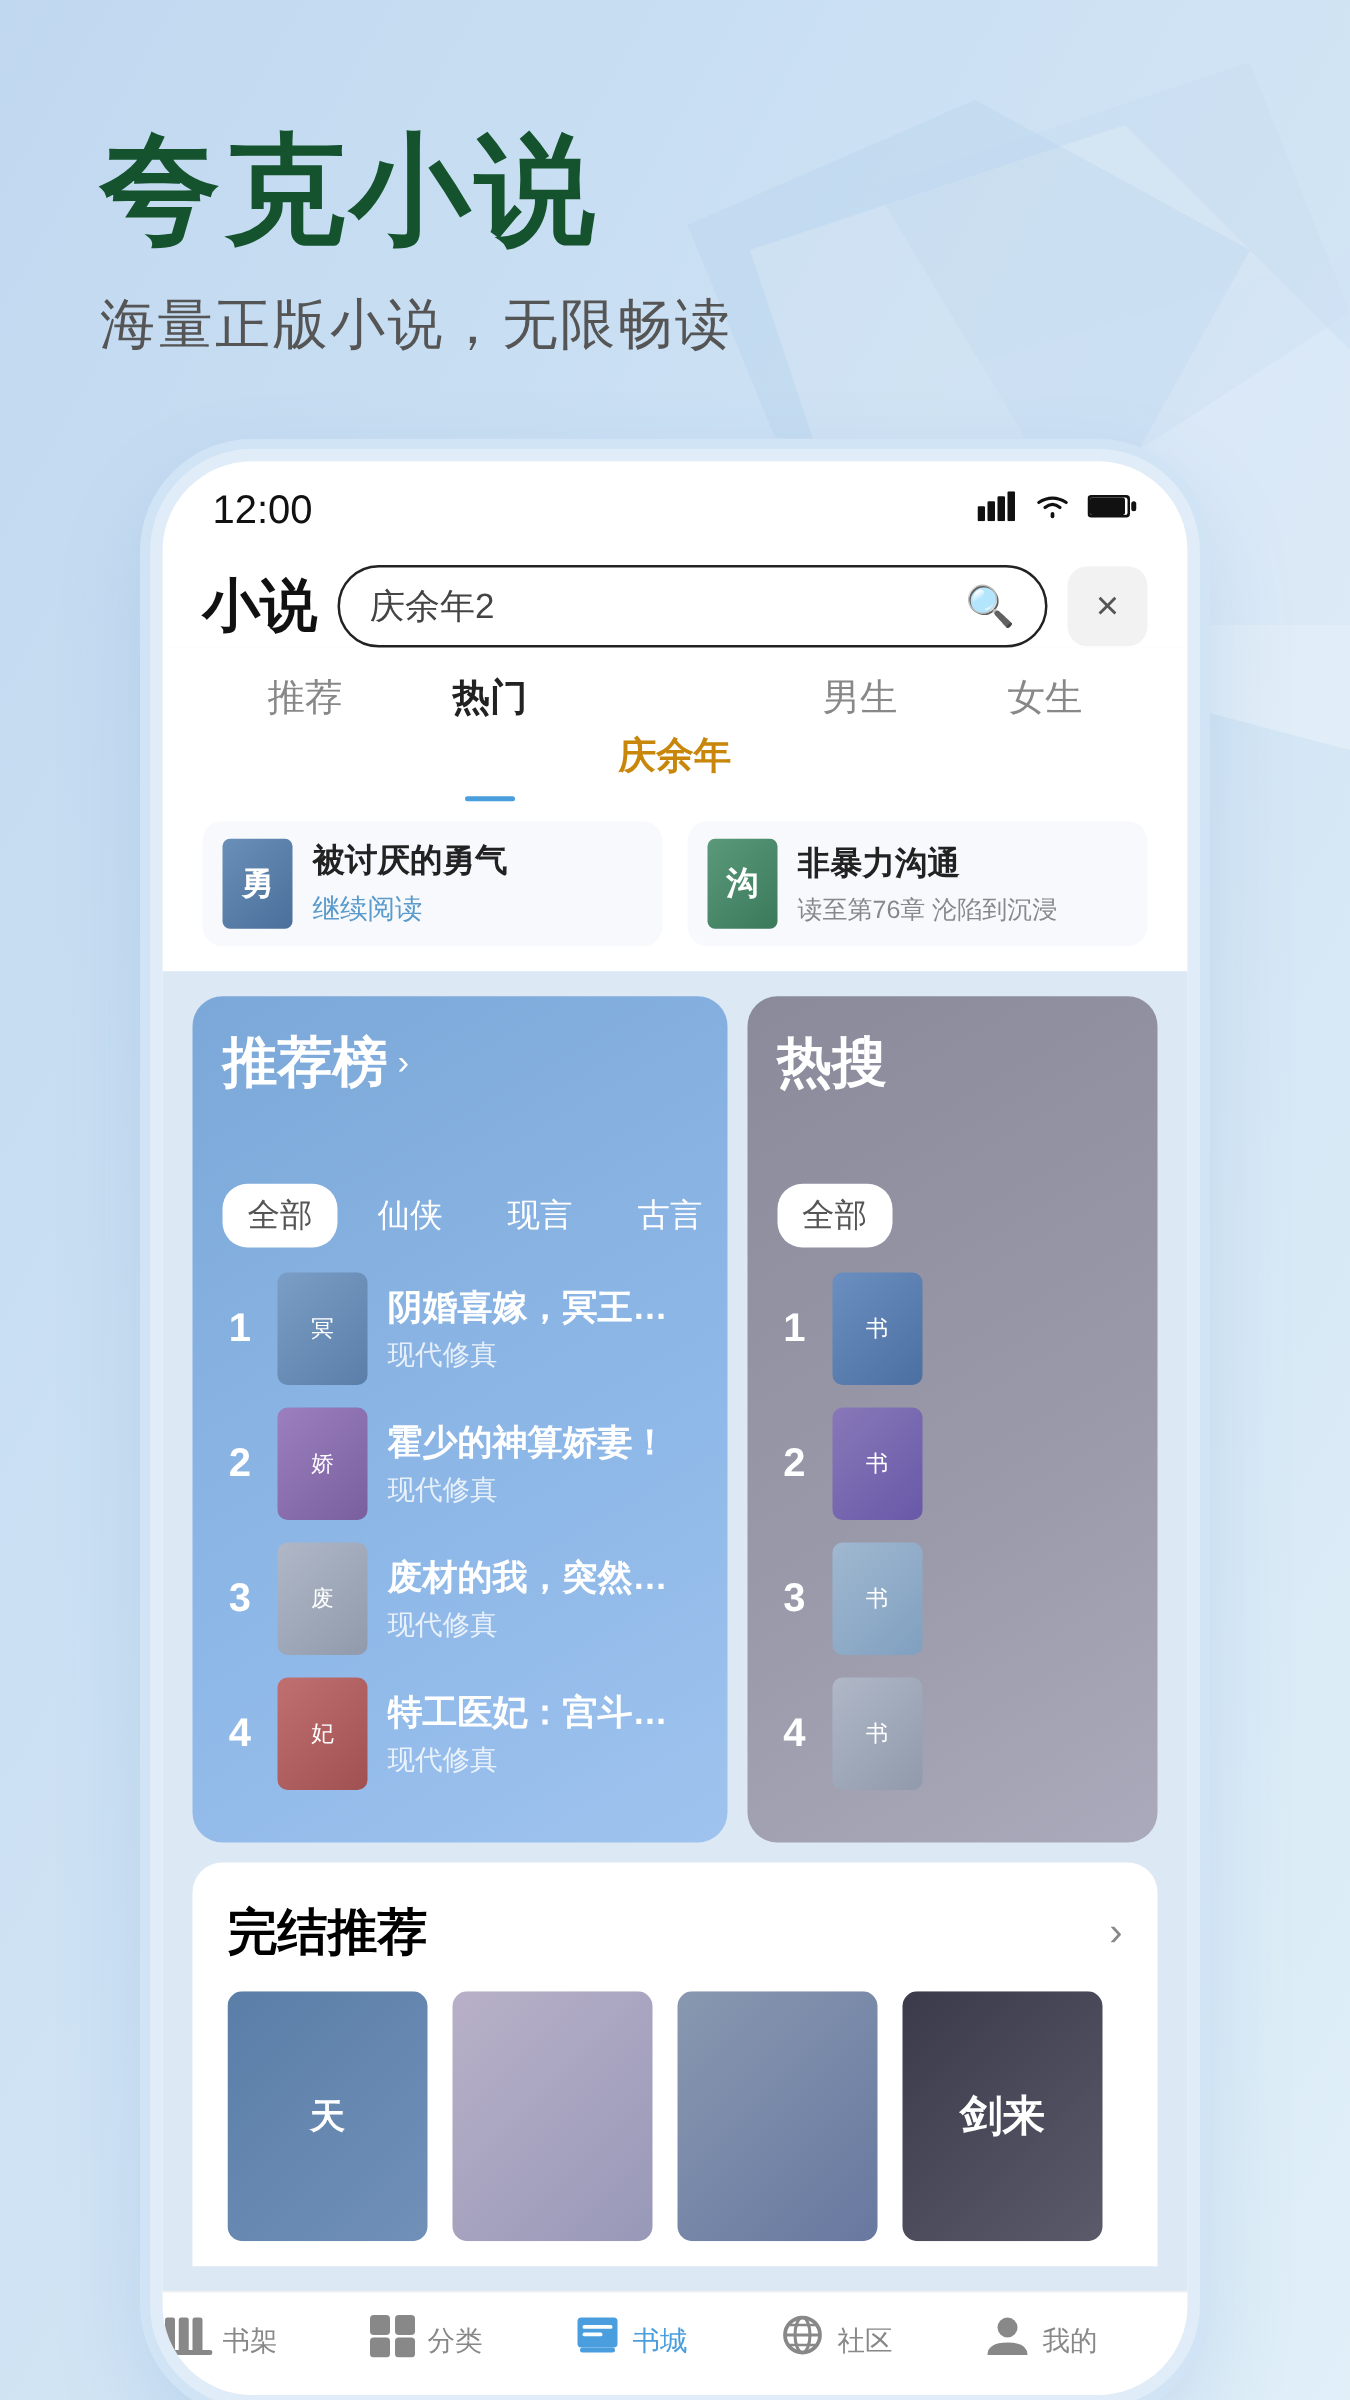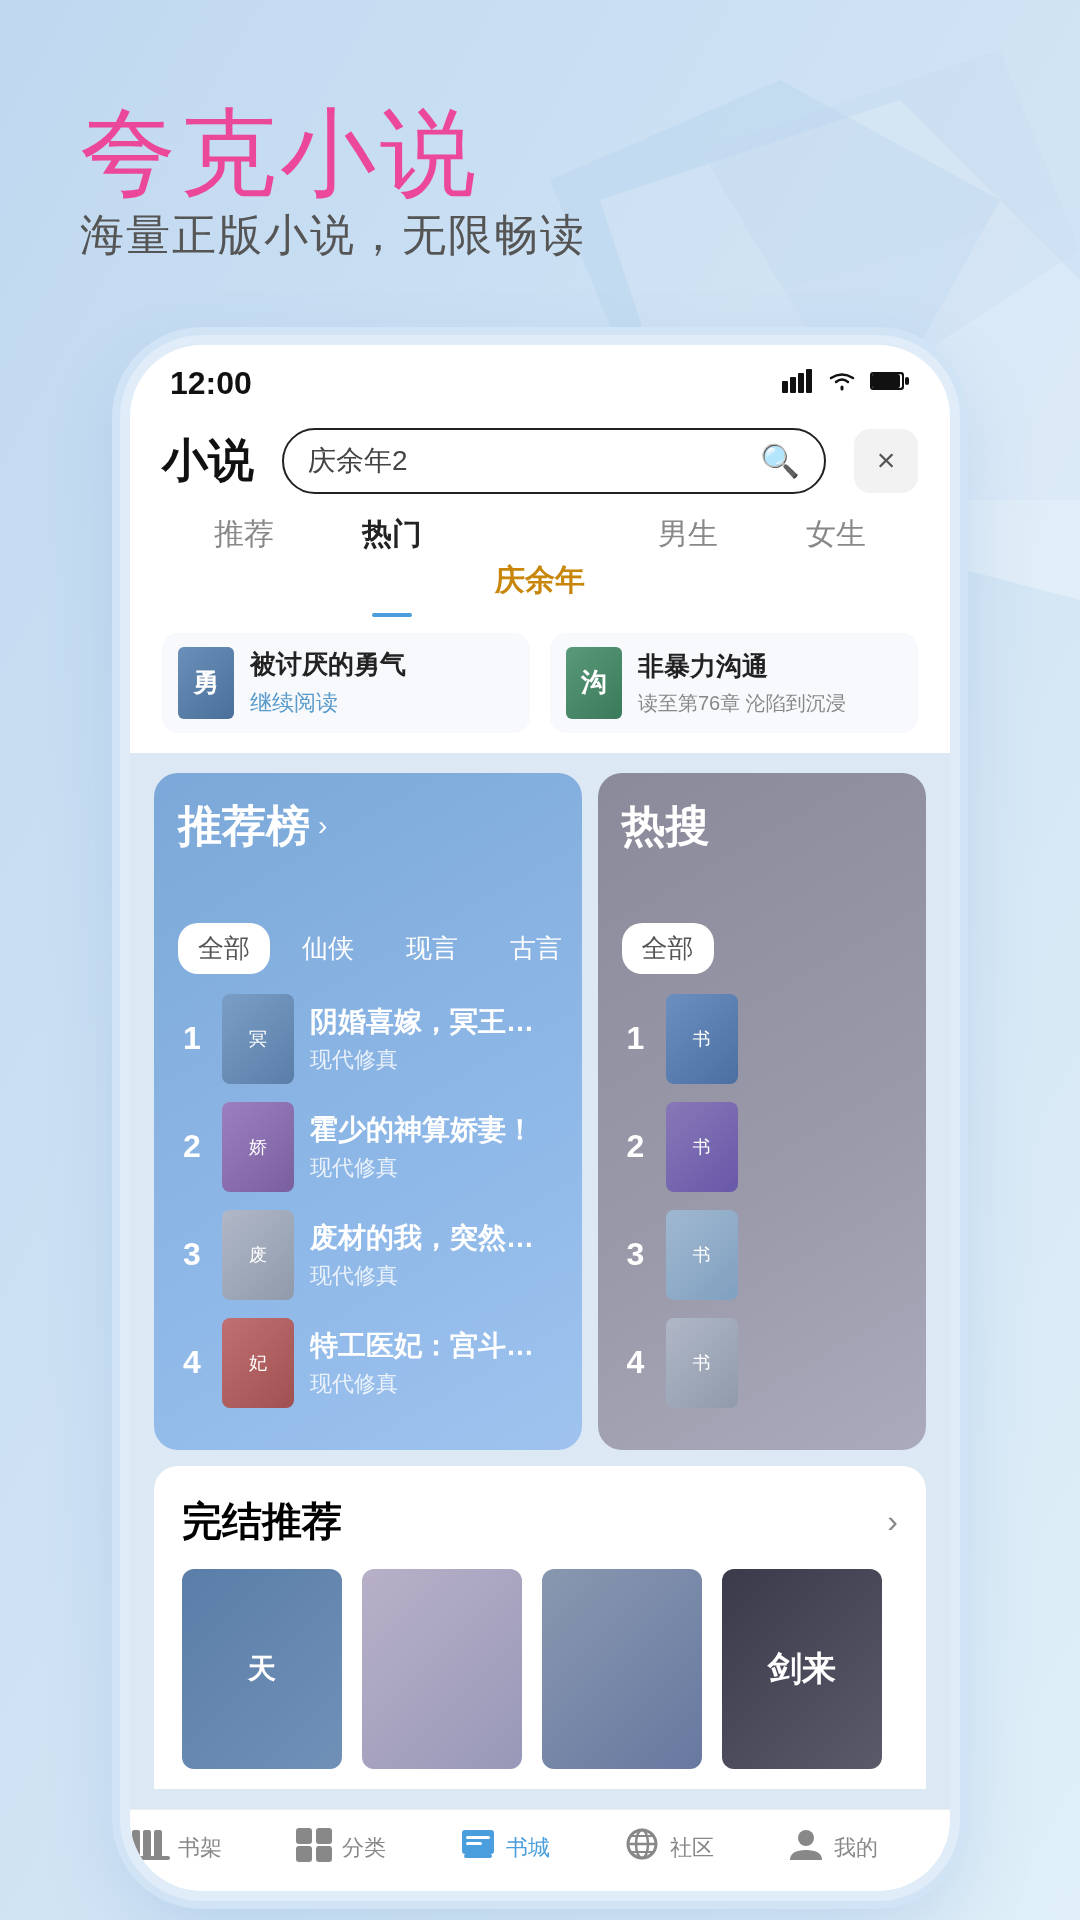--- a/index.html
+++ b/index.html
@@ -26,24 +26,25 @@
 
     
     .top-area {
       position: relative;
       z-index: 1;
       padding: 100px 80px 60px;
       text-align: left;
     }
     .app-title {
       font-size: 96px;
-      font-weight: 400;
-      color: #ec4899;
+      font-weight: 700;
+      color: #14532d;
       letter-spacing: 4px;
       line-height: 1.1;
+      margin-bottom: 24px;
     }
     .app-subtitle {
       font-size: 44px;
       color: #555;
       letter-spacing: 2px;
     }
 
     
     .phone-wrapper {
       position: relative;
@@ -68,36 +69,36 @@
     
     .status-bar {
       display: flex;
       justify-content: space-between;
       align-items: center;
       padding: 20px 40px 10px;
       background: white;
     }
     .status-time {
       font-size: 32px;
-      font-weight: 700;
+      font-weight: 400;
       color: #111;
     }
     .status-icons {
       display: flex;
       align-items: center;
       gap: 12px;
     }
 
     
     .app-header {
       background: white;
       padding: 16px 32px 0;
       display: flex;
       align-items: center;
-      gap: 28px;
+      gap: 16px;
     }
     .header-logo {
       font-size: 46px;
       font-weight: 800;
       color: #111;
       white-space: nowrap;
     }
     .search-bar {
       flex: 1;
       display: flex;

